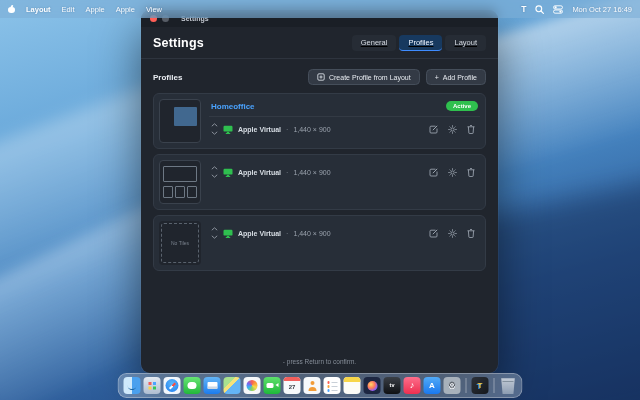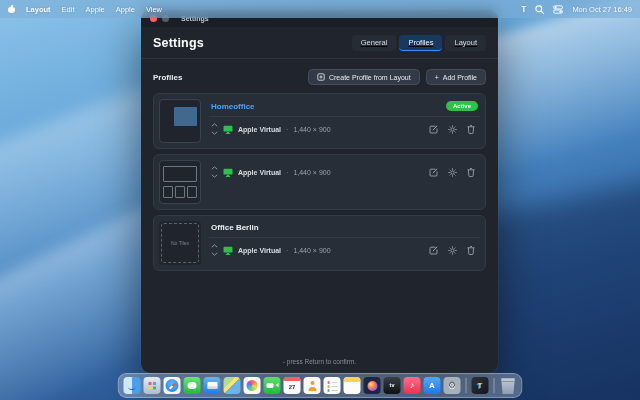--- a/index.html
+++ b/index.html
@@ -352,23 +352,20 @@
           </span>
         </div>
       </div>
     </div>
 
     <div class="card">
       <div class="thumb empty">
         <span class="thumb-empty-label">No Tiles</span>
       </div>
       <div class="card-main">
-        <div class="card-title-row">
-          <span class="card-title">Office Berlin</span>
-        </div>
         <div class="display-row">
           <span class="chevs">
             <span style="display:inline-flex;">
                 <svg width="7" height="4" viewBox="0 0 7 4">
                   <polyline points="0.8,3.2 3.5,0.8 6.2,3.2" fill="none" stroke="#8a919b" stroke-width="1"></polyline>
                 </svg>
               </span>
             <span style="display:inline-flex;">
                 <svg width="7" height="4" viewBox="0 0 7 4">
                   <polyline points="0.8,0.8 3.5,3.2 6.2,0.8" fill="none" stroke="#8a919b" stroke-width="1"></polyline>

